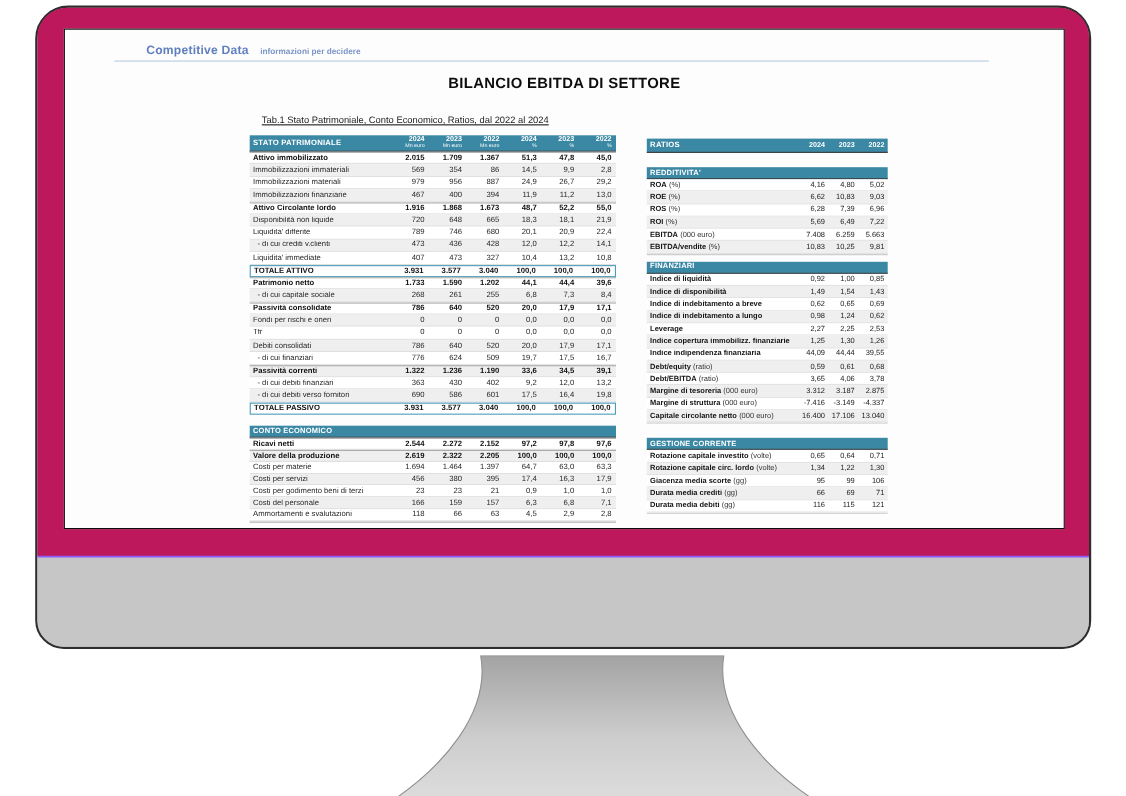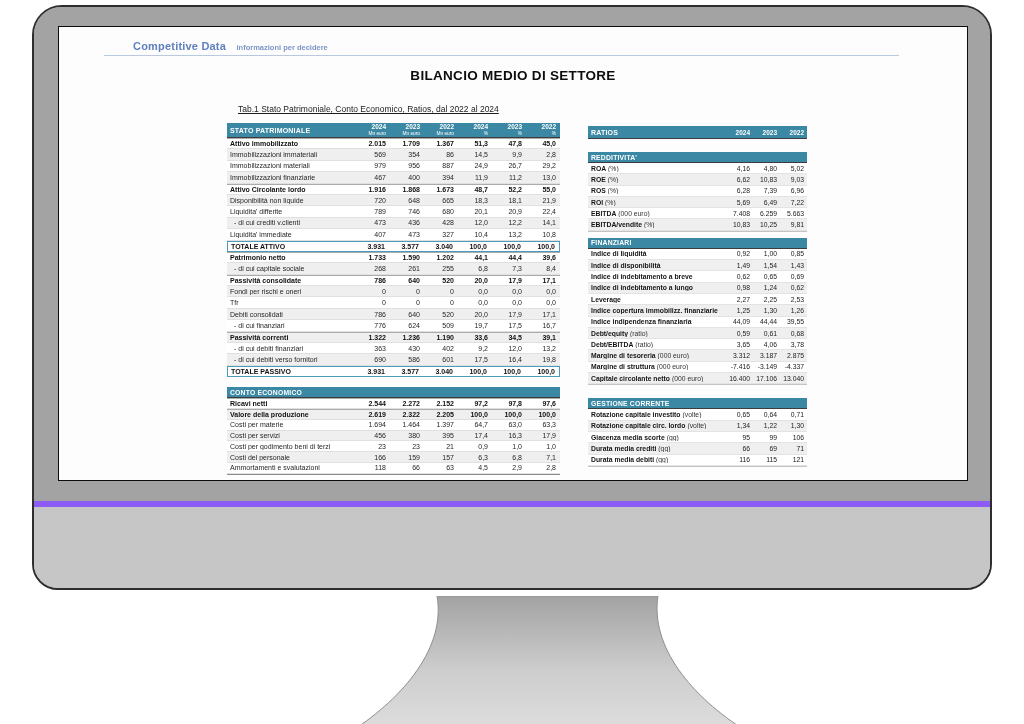--- a/index.html
+++ b/index.html
@@ -5,22 +5,22 @@
   * { margin:0; padding:0; box-sizing:border-box; }
   html,body { width:1024px; height:724px; background:#ffffff; overflow:hidden;
               font-family:"Liberation Sans", sans-serif; }
   .canvas { position:relative; width:1024px; height:724px; background:#ffffff; }
 
   
   .monitor { position:absolute; left:32px; top:5px; width:960px; height:585px;
              background:#c6c6c6; border:2px solid #2e2e2e;
              border-radius:30px 30px 26px 26px; }
   .bezel { position:absolute; left:0; top:0; width:100%; height:500px;
-           background:#a3a3a3; border-radius:27px 27px 0 0;
-           border-bottom:6px solid #8b5cf6; }
+           background:#be185d; border-radius:27px 27px 0 0;
+           border-bottom:2px solid #8b5cf6; }
   .chin { position:absolute; left:0; bottom:0; width:100%; height:84px;
           background:#c6c6c6; border-radius:0 0 24px 24px; }
   .stand-svg { position:absolute; left:300px; top:589px; width:424px; height:135px; }
 
   
   .screen { position:absolute; left:24px; top:19px; width:910px; height:455px;
             background:#fdfdfd; border:1px solid #0c0c0c; }
 
   .brand { position:absolute; left:74px; top:9px; white-space:nowrap; }
   .brand-name { font-size:11px; font-weight:bold; color:#5f7fbe; letter-spacing:.2px; }
@@ -88,21 +88,21 @@
     <div class="chin"></div>
     <div class="bezel">
       <div class="screen">
 
         <div class="brand">
           <span class="brand-name">Competitive Data</span>
           <span class="brand-tag">informazioni per decidere</span>
         </div>
         <div class="brand-rule"></div>
 
-        <div class="page-title">BILANCIO MEDIO DI SETTORE</div>
+        <div class="page-title">BILANCIO EBITDA DI SETTORE</div>
         <div class="page-subtitle">Tab.1 Stato Patrimoniale, Conto Economico, Ratios, dal 2022 al 2024</div>
 
         <div class="col-left">
           <div>
             <div class="tbl-head teal">
               <div class="th-label">STATO PATRIMONIALE</div>
               <div class="th-cols">
                   <div class="th-col">
                     <div class="th-year">2024</div>
                     <div class="th-sub">Mn euro</div>

